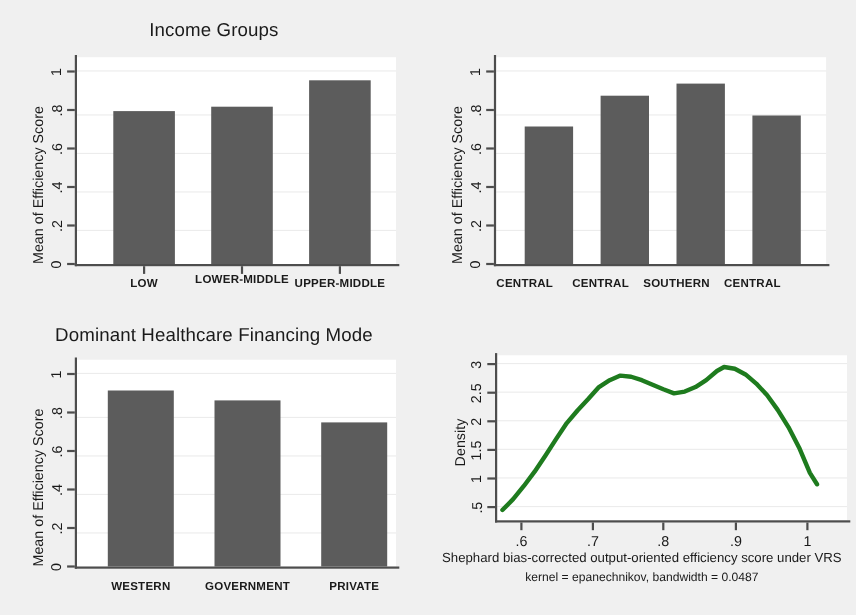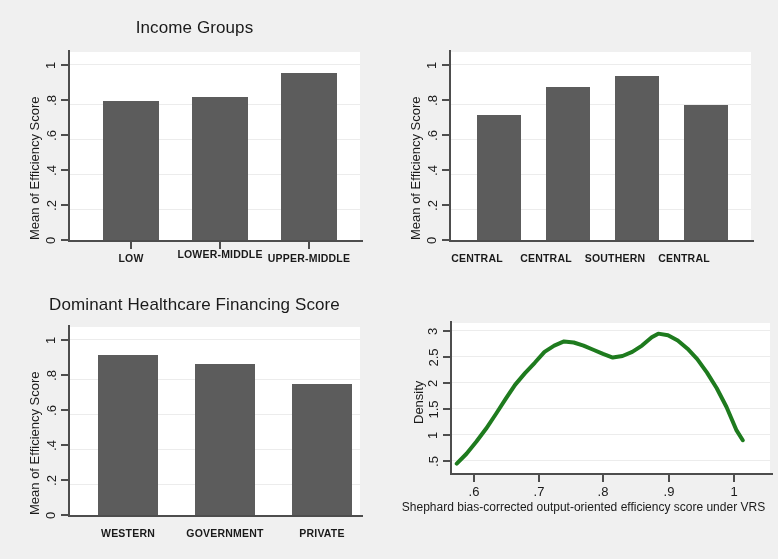--- a/index.html
+++ b/index.html
@@ -214,21 +214,21 @@
 
     <div class="xaxis-line" style="left:60px; top:228px; width:305px;"></div>
 
     <div class="cat-label" style="left:38px; top:240px; width:100px;"><span>CENTRAL</span></div>
     <div class="cat-label" style="left:107px; top:240px; width:100px;"><span>CENTRAL</span></div>
     <div class="cat-label" style="left:176px; top:240px; width:100px;"><span>SOUTHERN</span></div>
     <div class="cat-label" style="left:245px; top:240px; width:100px;"><span>CENTRAL</span></div>
   </div>
 
   <div class="panel" style="left:0px; top:291px; width:389px; height:268px;">
-    <div class="panel-title" style="top:4px;">Dominant Healthcare Financing Score</div>
+    <div class="panel-title" style="top:4px;">Dominant Healthcare Financing Mode</div>
 
     <div class="plotbox" style="left:70px; top:36px; width:290px; height:188px;">
       <div class="gridline" style="top:52px;"></div>
       <div class="gridline" style="top:87px;"></div>
       <div class="gridline" style="top:122px;"></div>
       <div class="gridline" style="top:157px;"></div>
       <div class="gridline" style="top:12px;"></div>
 
       <div class="bar" style="left:28px; width:60px; top:28px; height:160px;"></div>
       <div class="bar" style="left:125px; width:60px; top:37px; height:151px;"></div>
@@ -299,15 +299,16 @@
     <div class="xtick" style="left:279px; top:184px;"></div>
     <div class="xtick" style="left:344px; top:184px;"></div>
 
     <div class="xtick-label" style="left:65px; top:193px; width:40px;"><span>.6</span></div>
     <div class="xtick-label" style="left:130px; top:193px; width:40px;"><span>.7</span></div>
     <div class="xtick-label" style="left:194px; top:193px; width:40px;"><span>.8</span></div>
     <div class="xtick-label" style="left:260px; top:193px; width:40px;"><span>.9</span></div>
     <div class="xtick-label" style="left:325px; top:193px; width:40px;"><span>1</span></div>
 
     <div class="xlabel-main" style="top:209px;">Shephard bias-corrected output-oriented efficiency score under VRS</div>
+    <div class="xlabel-note" style="top:228px;">kernel = epanechnikov, bandwidth = 0.0487</div>
   </div>
 
 </div>
 
 </body></html>

